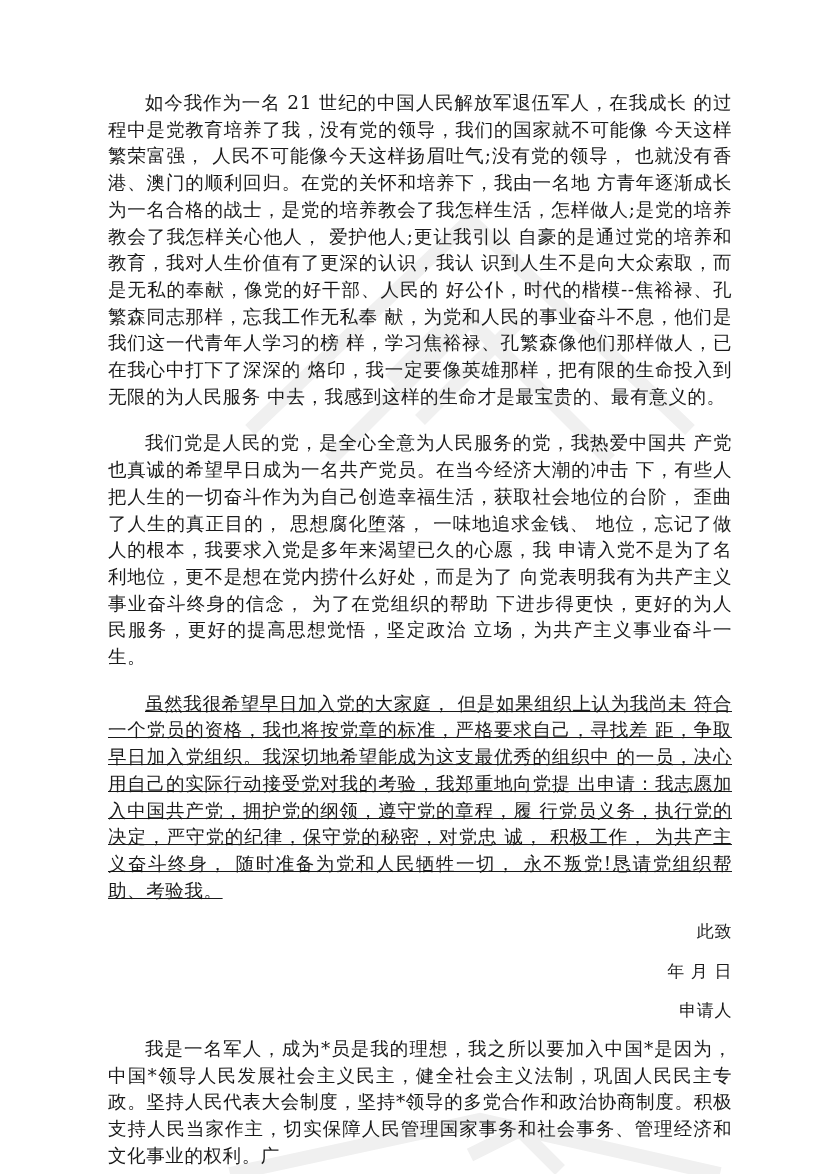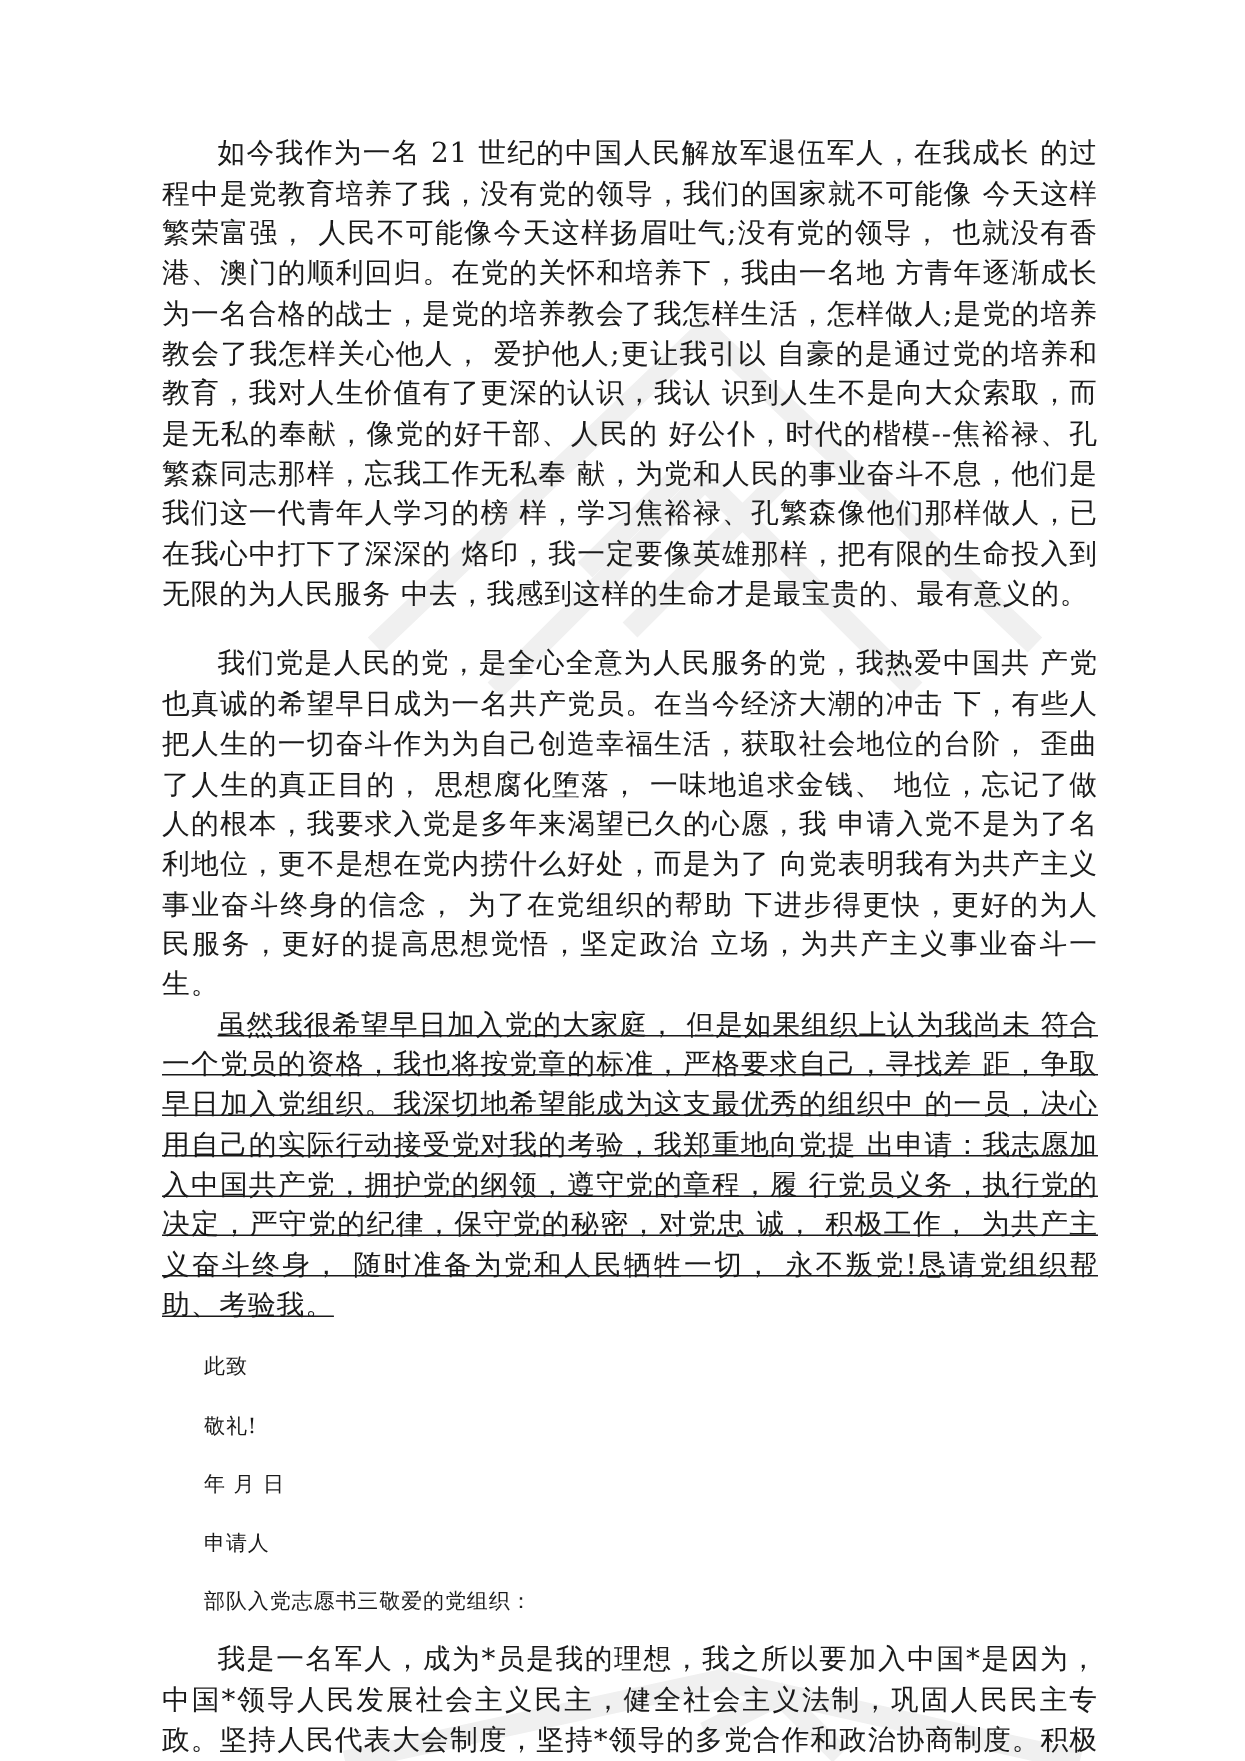--- a/index.html
+++ b/index.html
@@ -4,23 +4,23 @@
 <style>
   html, body { margin: 0; padding: 0; background: #ffffff; }
   body { width: 830px; height: 1174px; position: relative; overflow: hidden;
          font-family: "DejaVu Serif", "Liberation Serif", serif; color: #1a1a1a; }
   .page { position: absolute; left: 0; top: 0; width: 830px; height: 886px; background: #fff; }
   .watermark { position: absolute; left: 0; top: 0; width: 830px; height: 1174px; pointer-events: none; }
   .content { position: absolute; left: 108px; top: 90px; width: 624px; }
   .para { font-size: 18.5px; line-height: 26.7px; text-indent: 2em; text-align: justify;
           text-justify: inter-character; word-break: break-all; margin: 0; letter-spacing: 0.6px; }
   .p1 { margin-bottom: 20px; }
-  .p2 { }
+  .p2 { margin-bottom: 20px; }
   .p3 { margin-bottom: 14px; text-decoration: underline; }
-  .short { font-size: 14px; line-height: 26.7px; margin: 0 0 12.5px 28px; letter-spacing: 0.6px; }
+  .short { font-size: 17px; line-height: 26.7px; margin: 0 0 12.5px 28px; letter-spacing: 0.6px; text-align: right; }
   .p-last { margin-top: 10px; }
 </style>
 </head>
 <body>
 
 <div class="page">
 
   <svg class="watermark" viewBox="0 0 830 1174" xmlns="http://www.w3.org/2000/svg">
     <g fill="none" stroke="#f0f0f0" stroke-width="14" stroke-linejoin="miter">
       <path d="M250 430 L470 220 L690 430"></path>
@@ -30,20 +30,18 @@
       <path d="M470 1155 L520 1130 L560 1170"></path>
     </g>
   </svg>
 
   <div class="content">
     <p class="para p1">如今我作为一名 21 世纪的中国人民解放军退伍军人，在我成长 的过程中是党教育培养了我，没有党的领导，我们的国家就不可能像 今天这样繁荣富强， 人民不可能像今天这样扬眉吐气;没有党的领导， 也就没有香港、澳门的顺利回归。在党的关怀和培养下，我由一名地 方青年逐渐成长为一名合格的战士，是党的培养教会了我怎样生活，怎样做人;是党的培养教会了我怎样关心他人， 爱护他人;更让我引以 自豪的是通过党的培养和教育，我对人生价值有了更深的认识，我认 识到人生不是向大众索取，而是无私的奉献，像党的好干部、人民的 好公仆，时代的楷模--焦裕禄、孔繁森同志那样，忘我工作无私奉 献，为党和人民的事业奋斗不息，他们是我们这一代青年人学习的榜 样，学习焦裕禄、孔繁森像他们那样做人，已在我心中打下了深深的 烙印，我一定要像英雄那样，把有限的生命投入到无限的为人民服务 中去，我感到这样的生命才是最宝贵的、最有意义的。</p>
     <p class="para p2">我们党是人民的党，是全心全意为人民服务的党，我热爱中国共 产党也真诚的希望早日成为一名共产党员。在当今经济大潮的冲击 下，有些人把人生的一切奋斗作为为自己创造幸福生活，获取社会地位的台阶， 歪曲了人生的真正目的， 思想腐化堕落， 一味地追求金钱、 地位，忘记了做人的根本，我要求入党是多年来渴望已久的心愿，我 申请入党不是为了名利地位，更不是想在党内捞什么好处，而是为了 向党表明我有为共产主义事业奋斗终身的信念， 为了在党组织的帮助 下进步得更快，更好的为人民服务，更好的提高思想觉悟，坚定政治 立场，为共产主义事业奋斗一生。</p>
     <p class="para p3">虽然我很希望早日加入党的大家庭， 但是如果组织上认为我尚未 符合一个党员的资格，我也将按党章的标准，严格要求自己，寻找差 距，争取早日加入党组织。我深切地希望能成为这支最优秀的组织中 的一员，决心用自己的实际行动接受党对我的考验，我郑重地向党提 出申请：我志愿加入中国共产党，拥护党的纲领，遵守党的章程，履 行党员义务，执行党的决定，严守党的纪律，保守党的秘密，对党忠 诚， 积极工作， 为共产主义奋斗终身， 随时准备为党和人民牺牲一切， 永不叛党!恳请党组织帮助、考验我。</p>
 
     <p class="short">此致</p>
-    <p class="short">敬礼!</p>
     <p class="short">年 月 日</p>
     <p class="short">申请人</p>
-    <p class="short">部队入党志愿书三敬爱的党组织：</p>
 
     <p class="para p-last">我是一名军人，成为*员是我的理想，我之所以要加入中国*是因为，中国*领导人民发展社会主义民主，健全社会主义法制，巩固人民民主专政。坚持人民代表大会制度，坚持*领导的多党合作和政治协商制度。积极支持人民当家作主，切实保障人民管理国家事务和社会事务、管理经济和文化事业的权利。广</p>
   </div>
 </div>
 
 </body></html>

